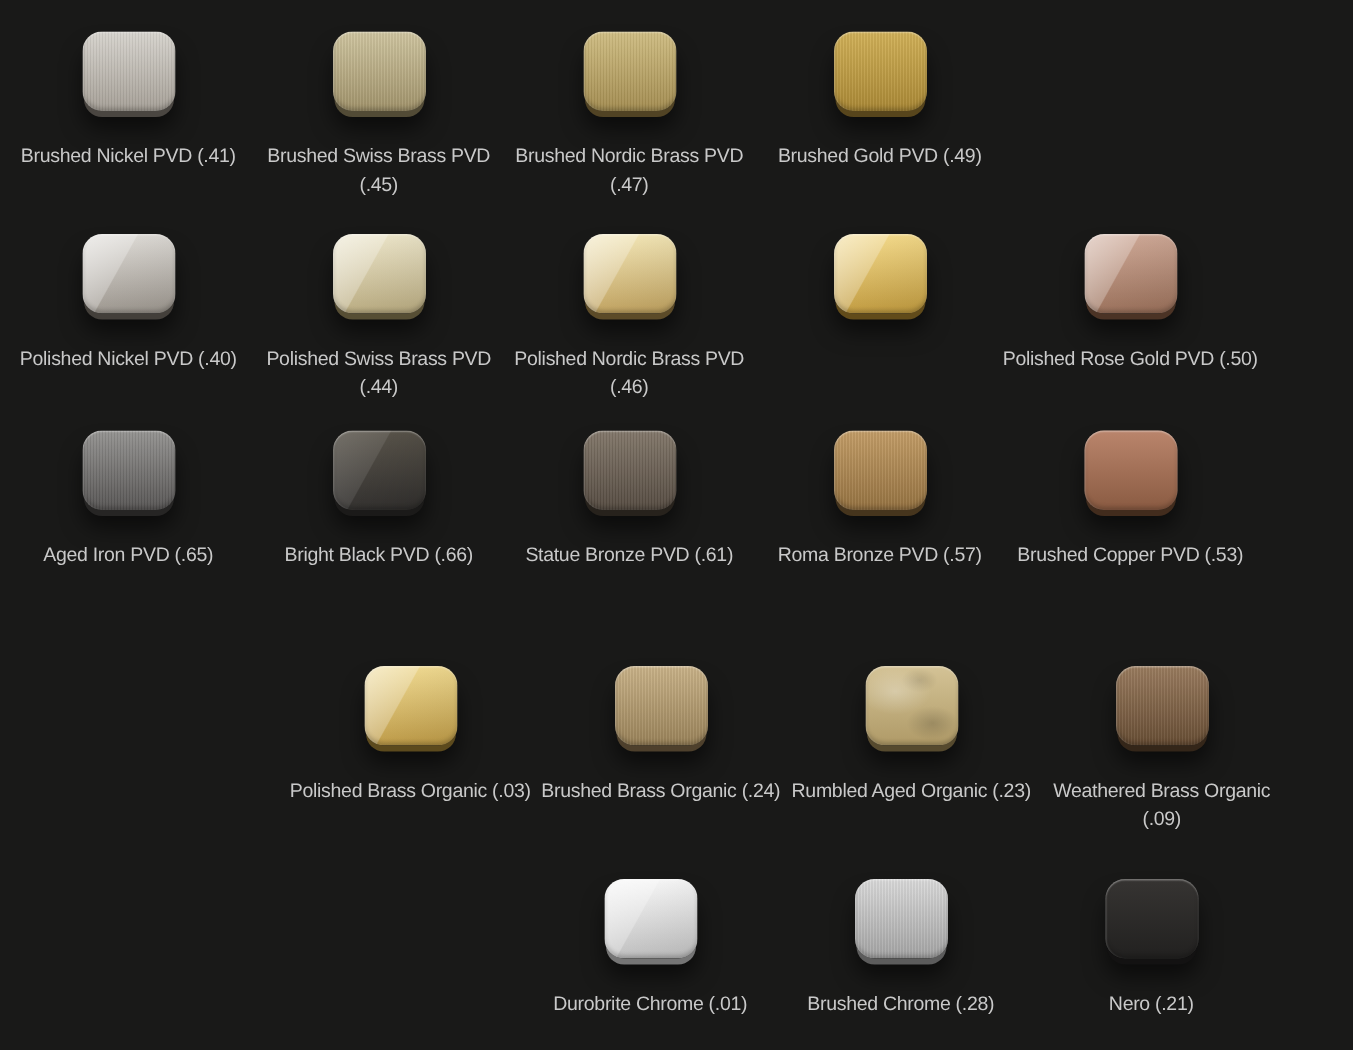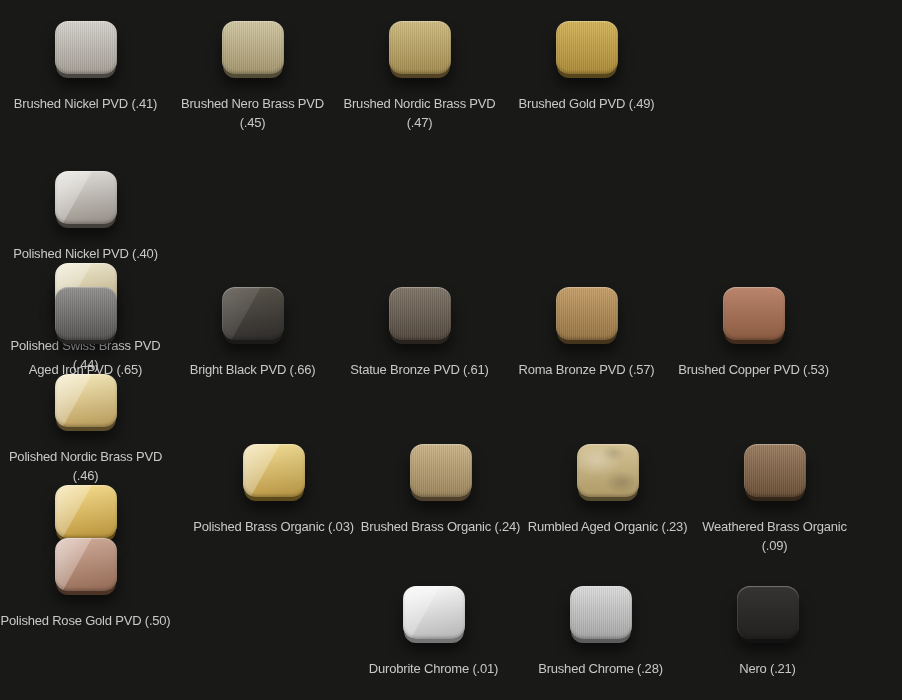--- a/index.html
+++ b/index.html
@@ -5,21 +5,21 @@
   html,body{margin:0;padding:0;background:#191918;}
   #canvas{
     position:relative;
     width:902px;height:700px;
     background:#191918;
     overflow:hidden;
     font-family:"Liberation Sans", sans-serif;
   }
   .row{position:absolute;display:flex;}
   .row1{top:21px;left:2px;}
-  .row2{top:171px;left:2px;flex-direction:column;}
+  .row2{top:156px;left:2px;}
   .row3{top:287px;left:2px;}
   .row4{top:444px;left:170px;margin-left:20px;}
   .row5{top:586px;left:350px;}
   .tile{
     width:167px;
     display:flex;flex-direction:column;align-items:center;
     cursor:pointer;
   }
   .swatch{
     width:62px;height:53px;
@@ -42,21 +42,21 @@
 
 <div id="canvas">
 
   <div class="row row1">
     <div class="tile">
       <div class="swatch" style="background: repeating-linear-gradient(90deg, rgba(255, 255, 255, 0.06) 0px, rgba(255, 255, 255, 0.06) 1px, rgba(0, 0, 0, 0.05) 1px, rgba(0, 0, 0, 0.05) 2px), linear-gradient(rgb(213, 210, 204) 0%, rgb(163, 157, 148) 100%); box-shadow: rgb(74, 70, 65) 0px 5px 0px -1px, rgba(0, 0, 0, 0.55) 0px 12px 14px, rgba(255, 255, 255, 0.32) 0px 1px 1px inset, rgba(255, 255, 255, 0.1) 1px 0px 1px inset, rgba(0, 0, 0, 0.22) 0px -2px 3px inset;"></div>
       <div class="label">Brushed Nickel PVD (.41)</div>
     </div>
     <div class="tile">
       <div class="swatch" style="background: repeating-linear-gradient(90deg, rgba(255, 255, 255, 0.06) 0px, rgba(255, 255, 255, 0.06) 1px, rgba(0, 0, 0, 0.05) 1px, rgba(0, 0, 0, 0.05) 2px), linear-gradient(rgb(208, 198, 161) 0%, rgb(162, 148, 108) 100%); box-shadow: rgb(82, 75, 54) 0px 5px 0px -1px, rgba(0, 0, 0, 0.55) 0px 12px 14px, rgba(255, 255, 255, 0.32) 0px 1px 1px inset, rgba(255, 255, 255, 0.1) 1px 0px 1px inset, rgba(0, 0, 0, 0.22) 0px -2px 3px inset;"></div>
-      <div class="label">Brushed Nero Brass PVD
+      <div class="label">Brushed Swiss Brass PVD
 (.45)</div>
     </div>
     <div class="tile">
       <div class="swatch" style="background: repeating-linear-gradient(90deg, rgba(255, 255, 255, 0.06) 0px, rgba(255, 255, 255, 0.06) 1px, rgba(0, 0, 0, 0.05) 1px, rgba(0, 0, 0, 0.05) 2px), linear-gradient(rgb(205, 187, 128) 0%, rgb(161, 138, 78) 100%); box-shadow: rgb(81, 67, 36) 0px 5px 0px -1px, rgba(0, 0, 0, 0.55) 0px 12px 14px, rgba(255, 255, 255, 0.32) 0px 1px 1px inset, rgba(255, 255, 255, 0.1) 1px 0px 1px inset, rgba(0, 0, 0, 0.22) 0px -2px 3px inset;"></div>
       <div class="label">Brushed Nordic Brass PVD
 (.47)</div>
     </div>
     <div class="tile">
       <div class="swatch" style="background: repeating-linear-gradient(90deg, rgba(255, 255, 255, 0.06) 0px, rgba(255, 255, 255, 0.06) 1px, rgba(0, 0, 0, 0.05) 1px, rgba(0, 0, 0, 0.05) 2px), linear-gradient(rgb(210, 178, 89) 0%, rgb(171, 137, 54) 100%); box-shadow: rgb(87, 69, 28) 0px 5px 0px -1px, rgba(0, 0, 0, 0.55) 0px 12px 14px, rgba(255, 255, 255, 0.32) 0px 1px 1px inset, rgba(255, 255, 255, 0.1) 1px 0px 1px inset, rgba(0, 0, 0, 0.22) 0px -2px 3px inset;"></div>
       <div class="label">Brushed Gold PVD (.49)</div>

